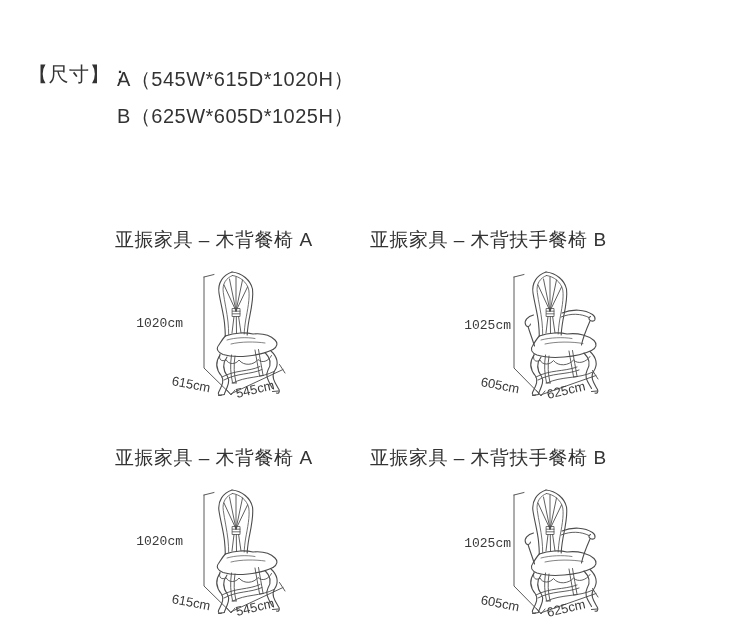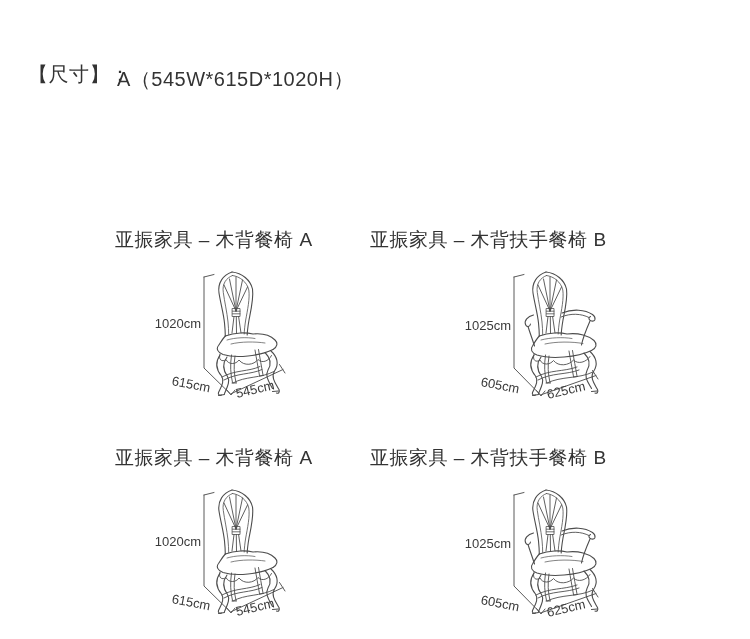--- a/index.html
+++ b/index.html
@@ -66,24 +66,24 @@
     pointer-events: none;
   }
 
   .dim {
     position: absolute;
     font-size: 13px;
     color: #3a3a3a;
     white-space: nowrap;
     transform-origin: left center;
   }
-  .f-side .dim-h { left: 28px;  top: 89px;  width: 58px; text-align: right; }
+  .f-side .dim-h { left: 10px;  top: 89px;  width: 58px; text-align: right; font-family: Liberation Mono, monospace; }
   .f-side .dim-d { left: 57px;  top: 146px; transform: rotate(11deg); }
   .f-side .dim-w { left: 121px; top: 159px; transform: rotate(-13deg); }
-  .f-arm  .dim-h { left: 75px;  top: 91px;  width: 66px; text-align: right; }
+  .f-arm  .dim-h { left: 75px;  top: 91px;  width: 66px; text-align: right; font-family: Liberation Mono, monospace; }
   .f-arm  .dim-d { left: 111px; top: 147px; transform: rotate(11deg); }
   .f-arm  .dim-w { left: 177px; top: 160px; transform: rotate(-13deg); }
 
   .defs-holder { position: absolute; width: 0; height: 0; overflow: hidden; }
 </style>
 </head>
 <body>
 
 <svg class="defs-holder" xmlns="http://www.w3.org/2000/svg" aria-hidden="true">
   <defs>
@@ -154,20 +154,21 @@
       <path d="M222.5,143.5 L228,152"></path>
     </g>
   </defs>
 </svg>
 
 <div class="page">
 
   <div class="spec-label">【尺寸】：</div>
   <div class="spec-items">
     <div class="spec-item">A（545W*615D*1020H）</div>
+    <div class="spec-item">B（625W*605D*1025H）</div>
   </div>
 
   <div class="figure f-side fig1">
     <div class="fig-title">亚振家具 – 木背餐椅 A</div>
     <svg class="dims-svg" viewBox="0 0 200 192" xmlns="http://www.w3.org/2000/svg">
         <use href="#dims-side"></use>
       </svg>
     <svg class="chair-svg" viewBox="0 0 84 130" xmlns="http://www.w3.org/2000/svg">
         <use href="#chair-side"></use>
       </svg>

